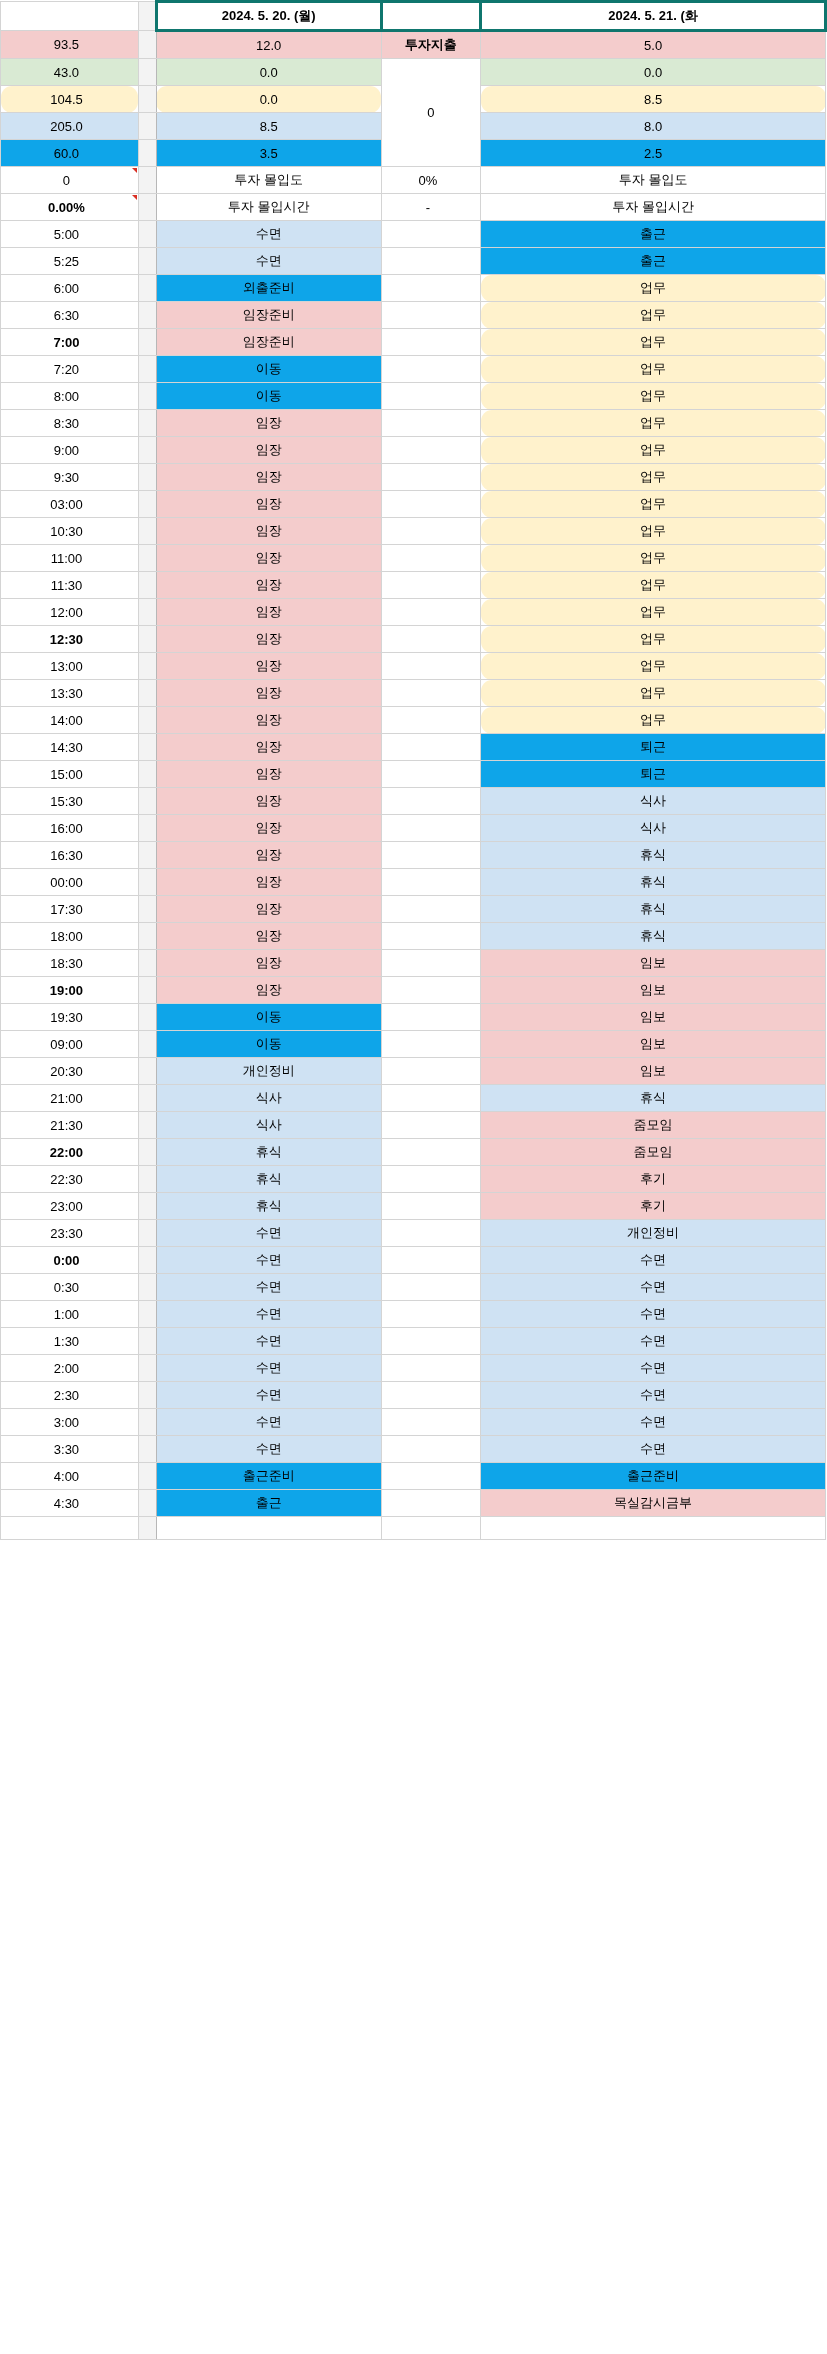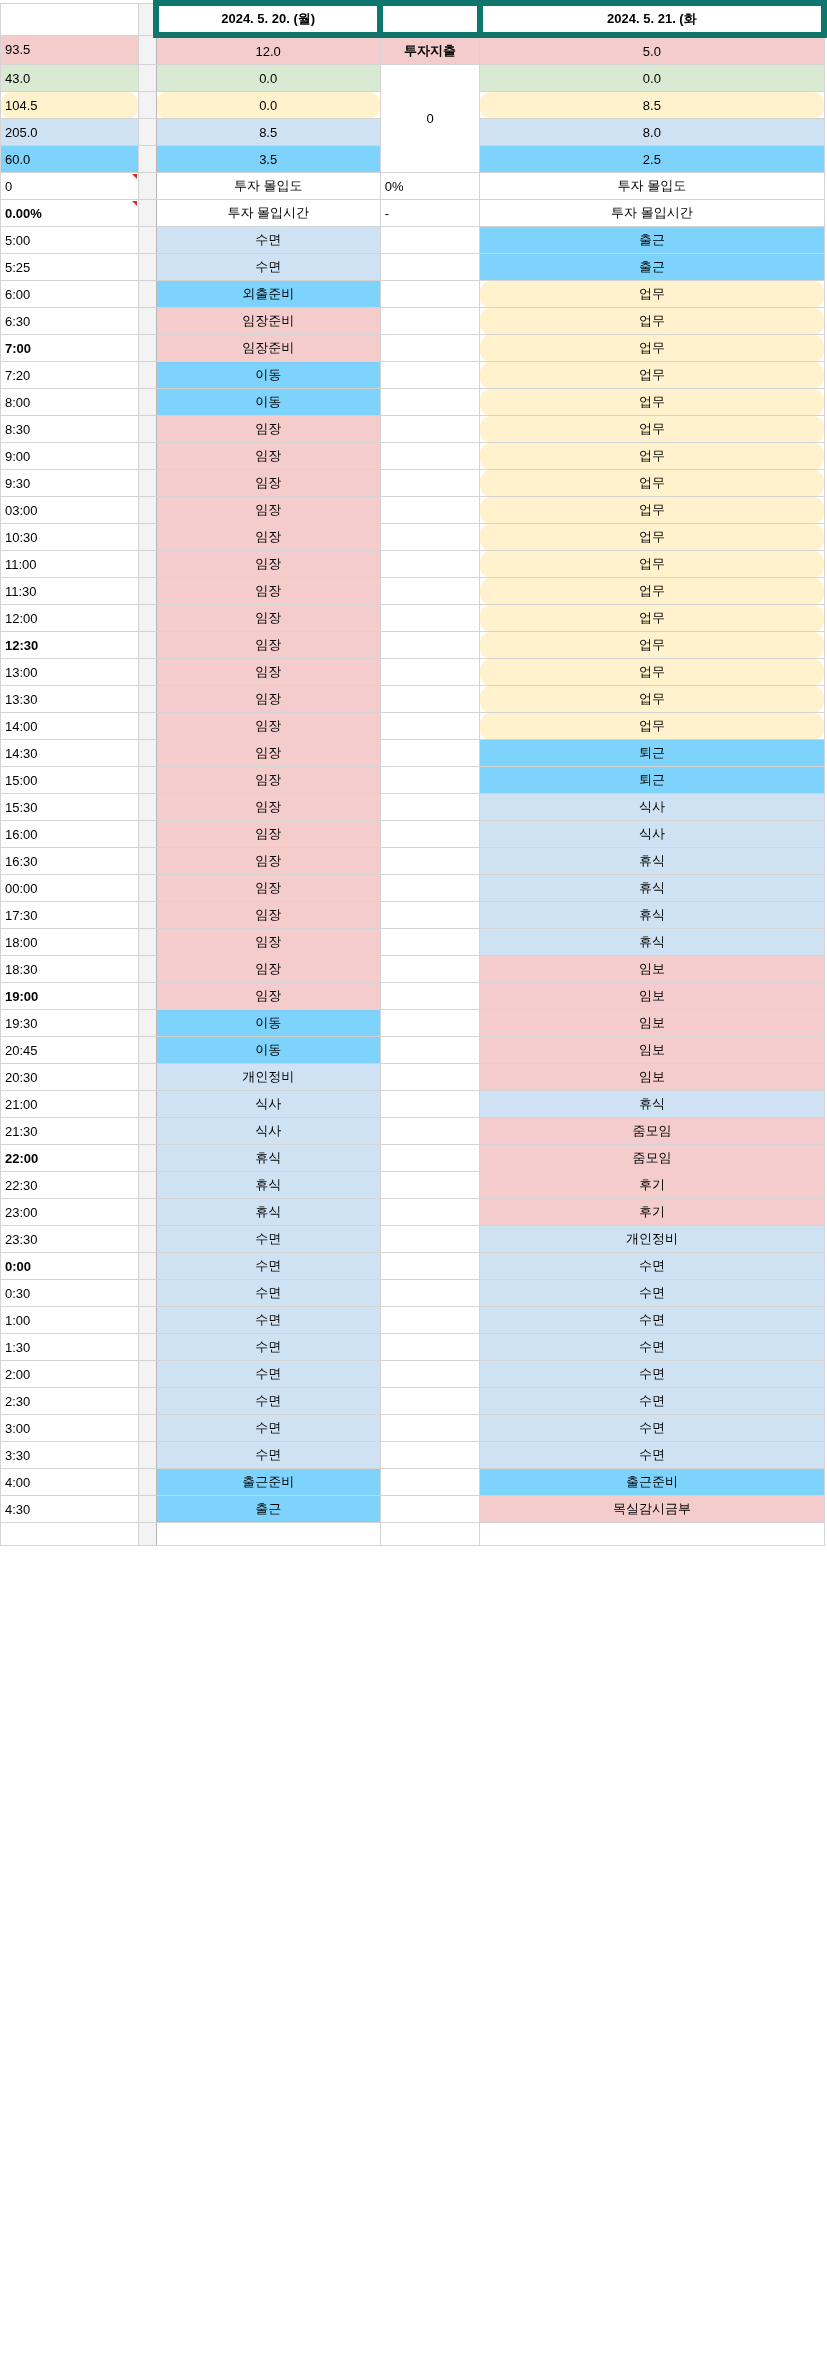--- a/index.html
+++ b/index.html
@@ -5,29 +5,29 @@
   html,body{margin:0;padding:0;background:#fff;}
   body{font-family:"Liberation Sans","DejaVu Sans",sans-serif;font-size:13px;color:#000;}
   #sheet{width:827px;position:relative;}
   table{border-collapse:collapse;table-layout:fixed;width:827px;}
   td,th{border:1px solid #d4d4d4;height:26px;padding:0 4px;text-align:center;vertical-align:middle;font-weight:400;font-size:13px;overflow:hidden;white-space:nowrap;}
   .colA{width:108px;}
   .gutter{width:14px;background:#f3f3f3;border-left:1px solid #b7b7b7;border-right:1px solid #b7b7b7;padding:0;}
   .colB{width:176px;}
   .colC{width:78px;}
   .colE{width:270px;}
-  .hdr{font-weight:700;background:#fff;border:6px solid #0f766e;}
-  .num{text-align:left;padding-right:10px;}
+  .hdr{font-weight:700;background:#fff;border:3px solid #0f766e;}
+  .num{text-align:center;padding-right:10px;}
   .bold{font-weight:700;}
   
   .f-pink{background:#f4cccc;}
   .f-green{background:#d9ead3;}
   .f-yellow{background:#fff2cc;border-radius:11px;}
   .f-blue{background:#cfe2f3;}
-  .f-purple{background:#7dd3fc;}
+  .f-purple{background:#0ea5e9;}
   .f-white{background:#ffffff;}
   .redmark{position:relative;}
   .redmark:after{content:"";position:absolute;top:1px;right:1px;width:0;height:0;border-top:5px solid #d93025;border-left:5px solid transparent;}
   .lastrow td{height:22px;background:#fff;}
   .lastrow .gutter{background:#f3f3f3;}
   .vcenter{vertical-align:middle;}
 </style>
 </head>
 <body>
 
@@ -298,21 +298,21 @@
           <td class="f-pink">임보</td>
         </tr>
         <tr>
           <td class="num">19:30</td>
           <td class="gutter"></td>
           <td class="f-purple">이동</td>
           <td class="f-white"></td>
           <td class="f-pink">임보</td>
         </tr>
         <tr>
-          <td class="num">20:45</td>
+          <td class="num">09:00</td>
           <td class="gutter"></td>
           <td class="f-purple">이동</td>
           <td class="f-white"></td>
           <td class="f-pink">임보</td>
         </tr>
         <tr>
           <td class="num">20:30</td>
           <td class="gutter"></td>
           <td class="f-blue">개인정비</td>
           <td class="f-white"></td>

